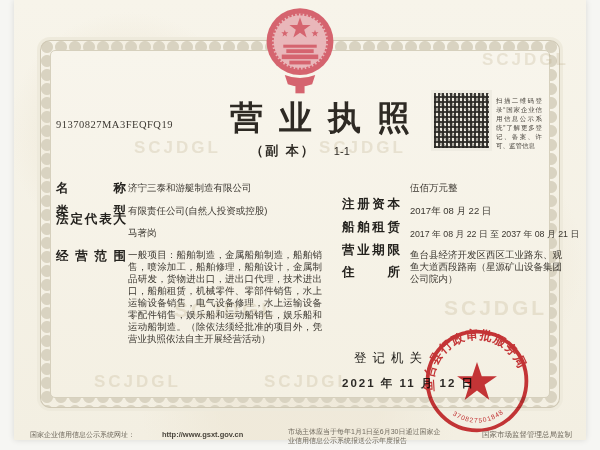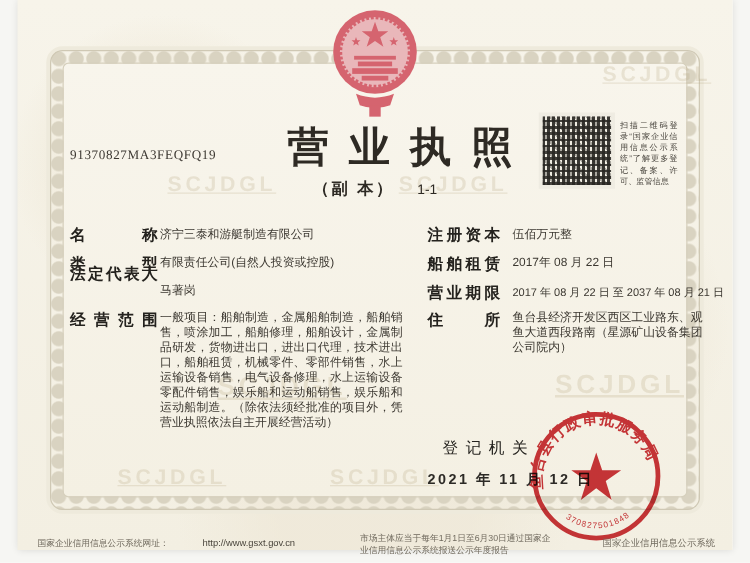--- a/index.html
+++ b/index.html
@@ -28,21 +28,21 @@
     box-shadow:inset 0 0 0 1px #cfc8b4, 0 0 0 3px #eeeadc;
   }
   .frame-inner{
     position:absolute;left:10px;right:10px;top:10px;bottom:10px;
     border-radius:5px;border:1px solid #d6d0bd;
     background:linear-gradient(#f8f5ec,#f4f0e3);
   }
   
   .wm{
     position:absolute;font-weight:bold;font-size:17px;letter-spacing:3px;
-    color:rgba(178,160,118,.22);pointer-events:none;text-decoration:underline;
+    color:rgba(178,160,118,.22);pointer-events:none;
   }
   
   .emblem{position:absolute;left:262px;top:5px;width:76px;height:90px;}
   
   .credit{position:absolute;left:56px;top:99px;}
   .credit .lab{font-weight:bold;font-size:11.5px;color:#2c2a26;letter-spacing:1px;}
   .credit .val{font-family:"Liberation Serif","DejaVu Serif",serif;font-size:10.5px;color:#3c3832;margin-top:20px;letter-spacing:.5px;}
   .title{
     position:absolute;left:0;right:0;top:96px;text-align:center;
     font-family:"Liberation Serif","DejaVu Serif",serif;
@@ -64,33 +64,33 @@
   .qr-caption{
     position:absolute;left:496px;top:96px;width:46px;
     font-size:6.5px;line-height:9px;color:#4a463f;text-align:justify;
   }
   
   .flabel{
     position:absolute;font-weight:bold;font-size:12.5px;color:#24221e;
     text-align:justify;text-align-last:justify;-moz-text-align-last:justify;
   }
   .flabel.l{left:56px;width:70px;}
-  .flabel.r{left:342px;width:58px;}
+  .flabel.r{left:342px;width:58px;margin-top:16px;}
   .fval{position:absolute;font-size:9.5px;color:#3b3730;line-height:12px;}
   .fval.l{left:128px;width:194px;}
   .fval.r{left:410px;width:152px;}
   .nowrap{white-space:nowrap;}
   
   .authority{position:absolute;left:354px;top:350px;font-weight:normal;font-size:12.5px;letter-spacing:6px;color:#24221e;}
   .issue-date{position:absolute;left:342px;top:376px;font-size:11.5px;font-weight:bold;color:#2c2a26;letter-spacing:2px;}
   .seal{position:absolute;left:420px;top:324px;width:114px;height:114px;mix-blend-mode:multiply;opacity:.92;}
   
   .footer{position:absolute;left:0;right:0;bottom:0;height:26px;font-size:7px;color:#6f695d;}
   .f-left{position:absolute;left:30px;top:6px;display:flex;gap:6px;align-items:baseline;}
-  .f-url{font-weight:normal;color:#4a453c;font-size:7.5px;padding-left:21px;}
+  .f-url{font-weight:bold;color:#4a453c;font-size:7.5px;padding-left:21px;}
   .f-mid{position:absolute;left:288px;top:3px;width:156px;line-height:9px;color:#6f695d;}
   .f-right{position:absolute;right:28px;top:6px;font-size:7.5px;color:#6f695d;}
 </style>
 </head>
 <body>
 
 <div class="paper">
   <div class="frame">
     <div class="frame-inner"></div>
   </div>
@@ -173,14 +173,14 @@
     <textPath href="#sealBot" startOffset="8%">3708275018488</textPath>
   </text>
 </svg>
 
 <div class="footer">
   <div class="f-left">
     <span>国家企业信用信息公示系统网址：</span>
     <span class="f-url">http://www.gsxt.gov.cn</span>
   </div>
   <div class="f-mid">市场主体应当于每年1月1日至6月30日通过国家企业信用信息公示系统报送公示年度报告</div>
-  <div class="f-right">国家企业信用信息公示系统</div>
+  <div class="f-right">国家市场监督管理总局监制</div>
 </div>
 
 </body></html>

